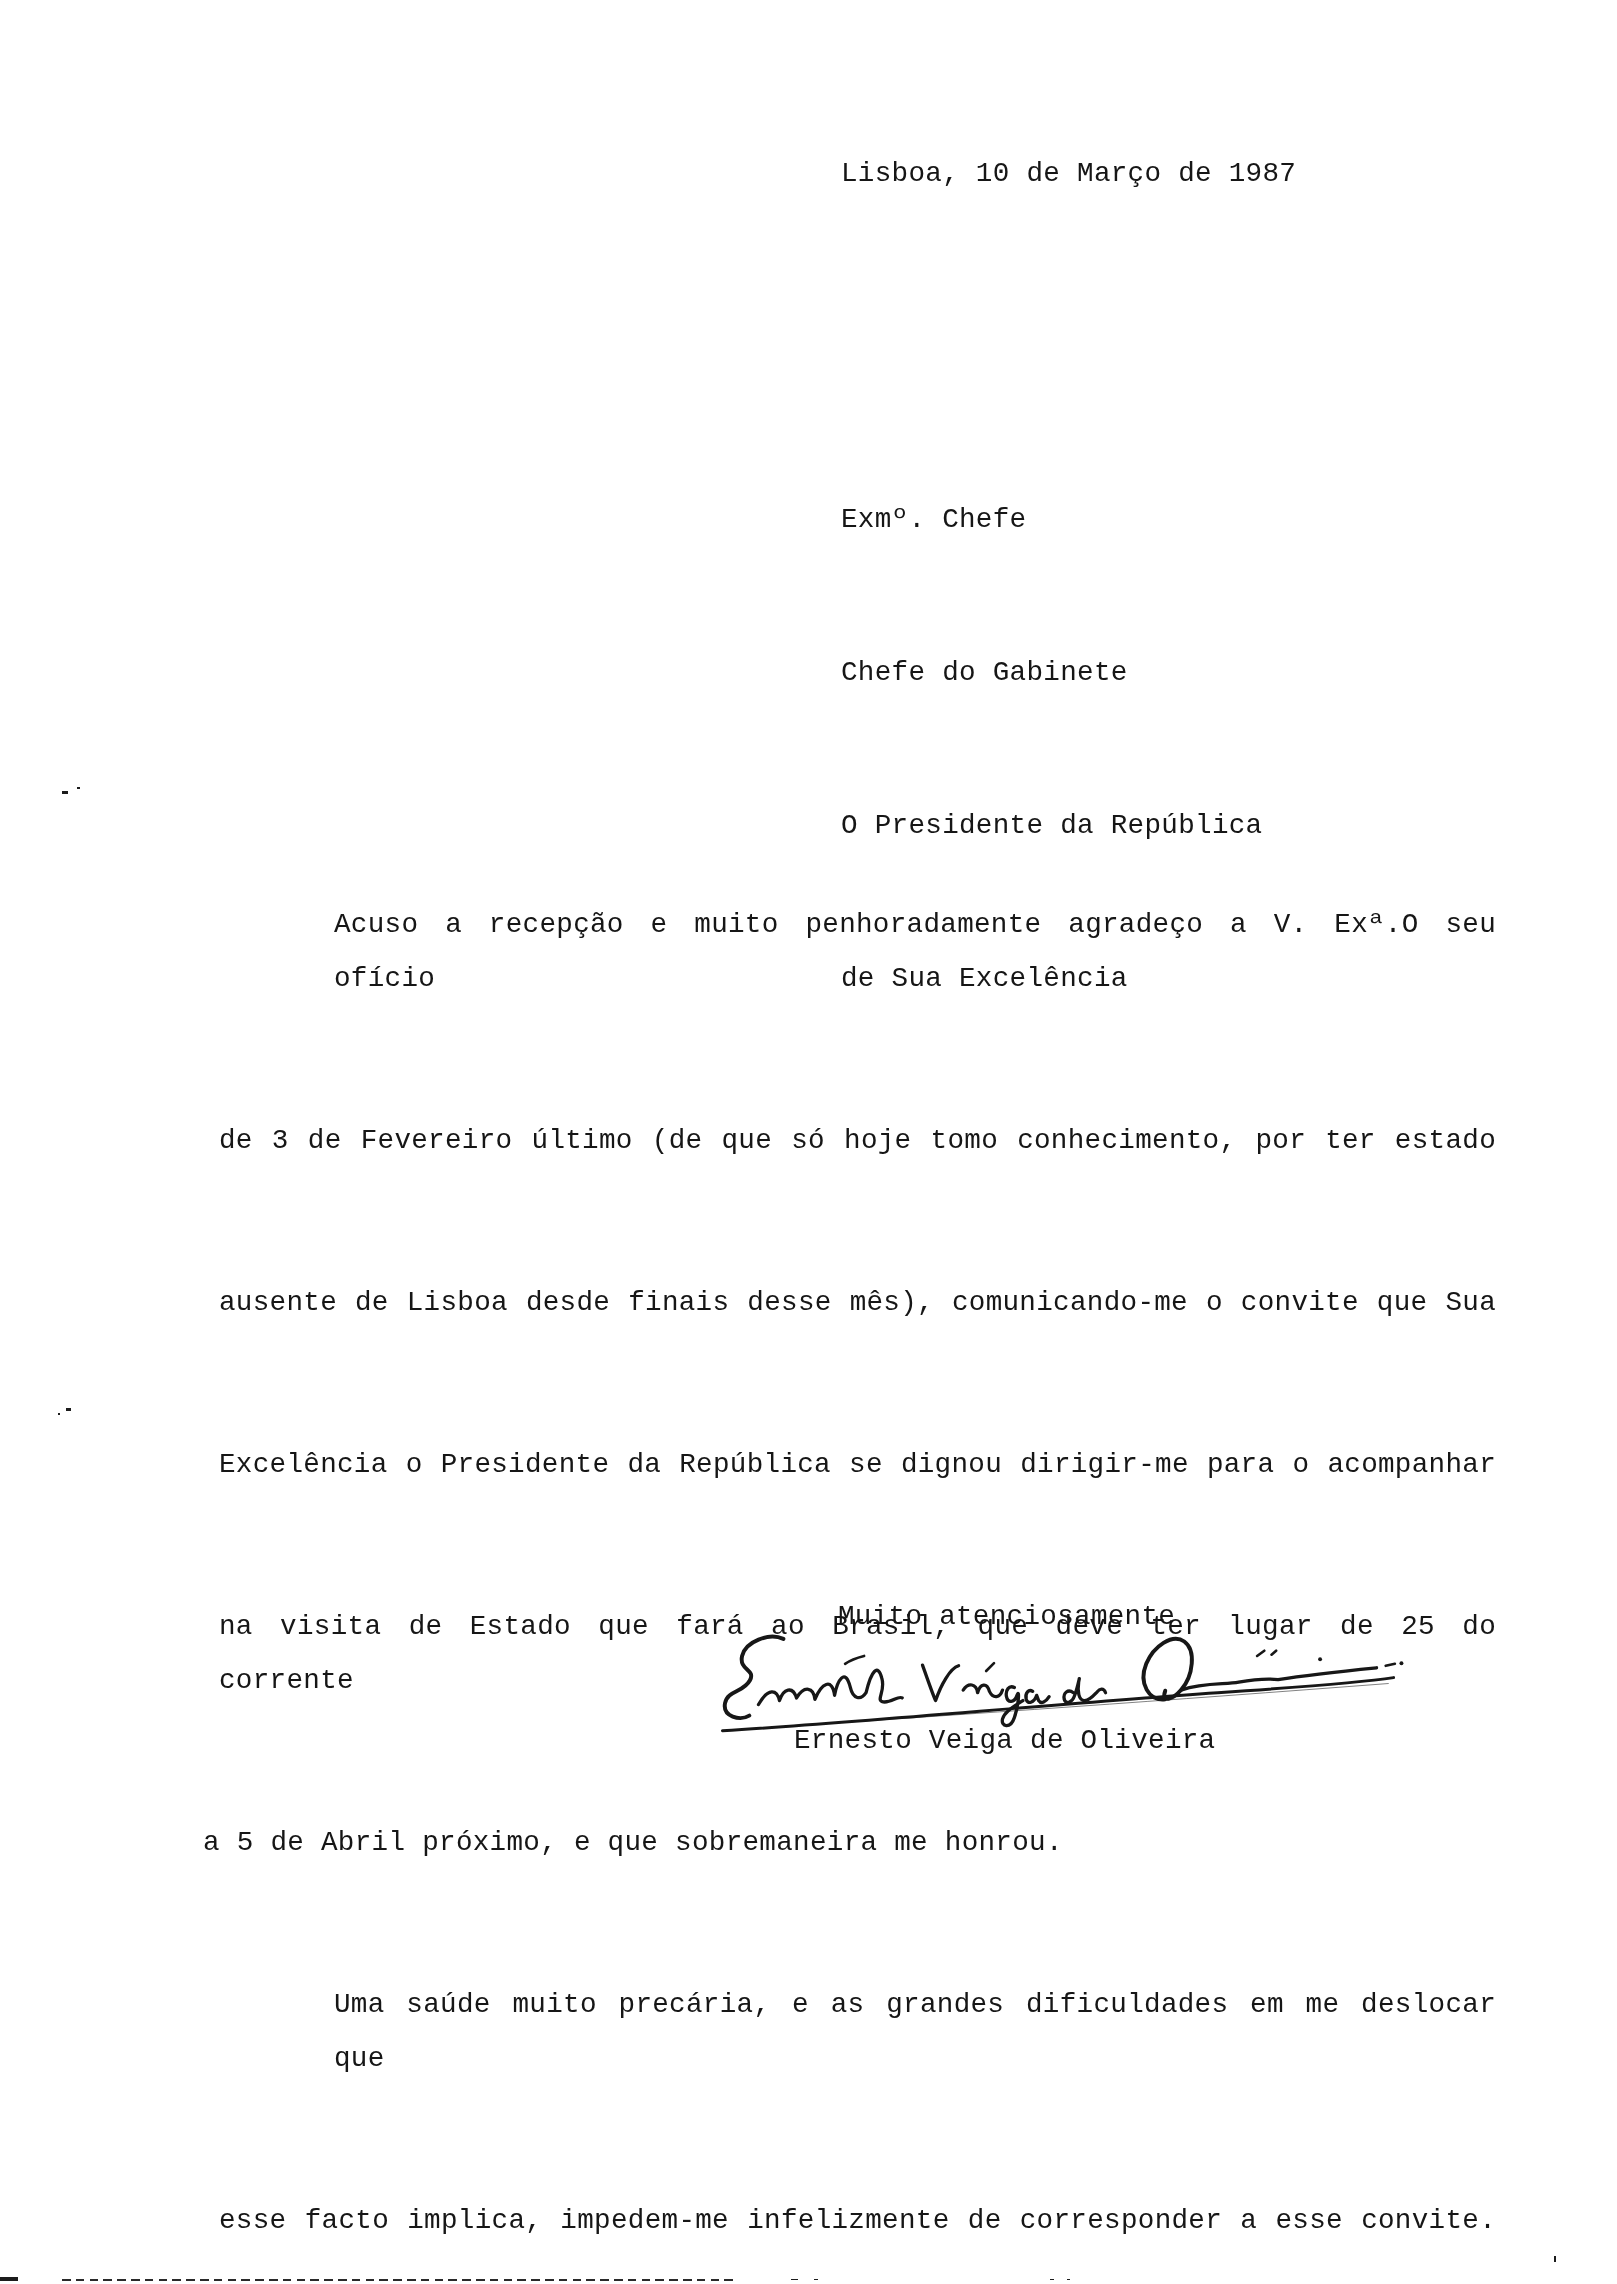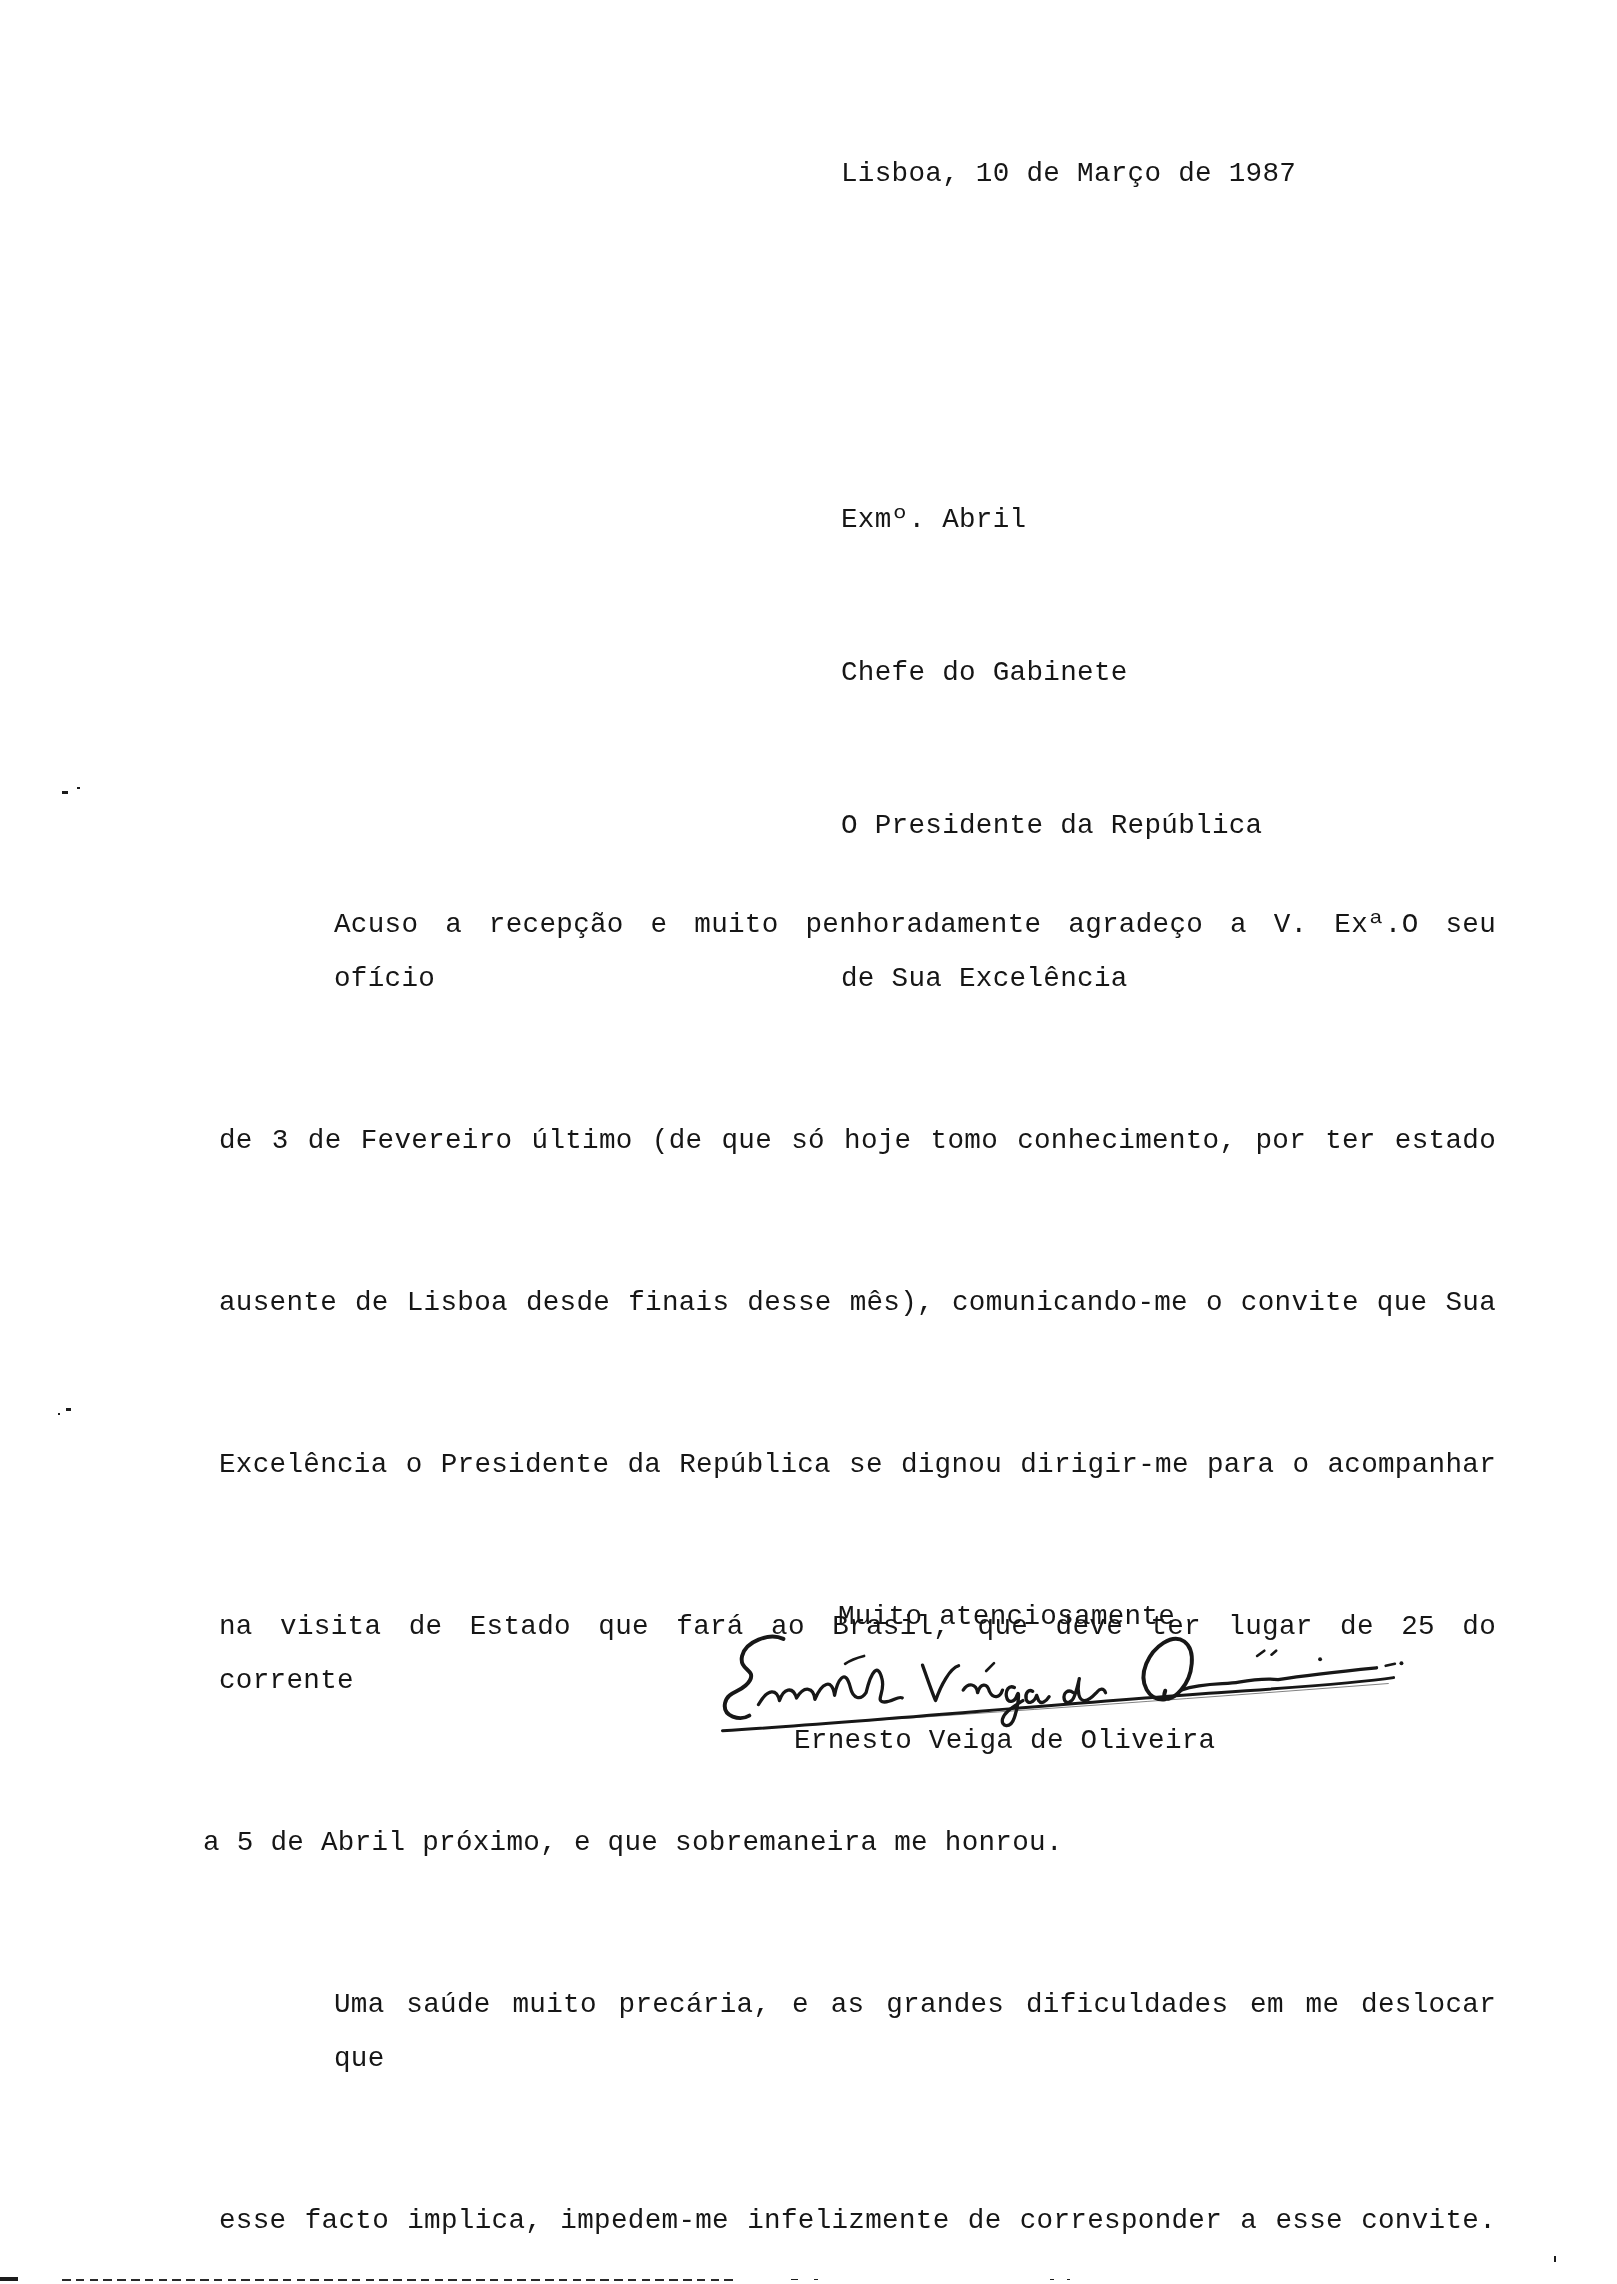--- a/index.html
+++ b/index.html
@@ -60,21 +60,21 @@
   svg .ink{fill:none;stroke:#171717;stroke-linecap:round;stroke-linejoin:round;}
 </style>
 </head>
 <body>
 
 <div class="page">
 
   <div class="typed date-line">Lisboa, 10 de Março de 1987</div>
 
   <div class="typed recipient">
-    <div>Exmº. Abril</div>
+    <div>Exmº. Chefe</div>
     <div>Chefe do Gabinete</div>
     <div>O Presidente da República</div>
     <div>de Sua Excelência</div>
   </div>
 
   <div class="typed body-block">
     <div class="bline indent justify">Acuso a recepção e muito penhoradamente agradeço a V. Exª.O seu ofício</div>
     <div class="bline justify">de 3 de Fevereiro último (de que só hoje tomo conhecimento, por ter estado</div>
     <div class="bline justify">ausente de Lisboa desde finais desse mês), comunicando-me o convite que Sua</div>
     <div class="bline justify">Excelência o Presidente da República se dignou dirigir-me para o acompanhar</div>

